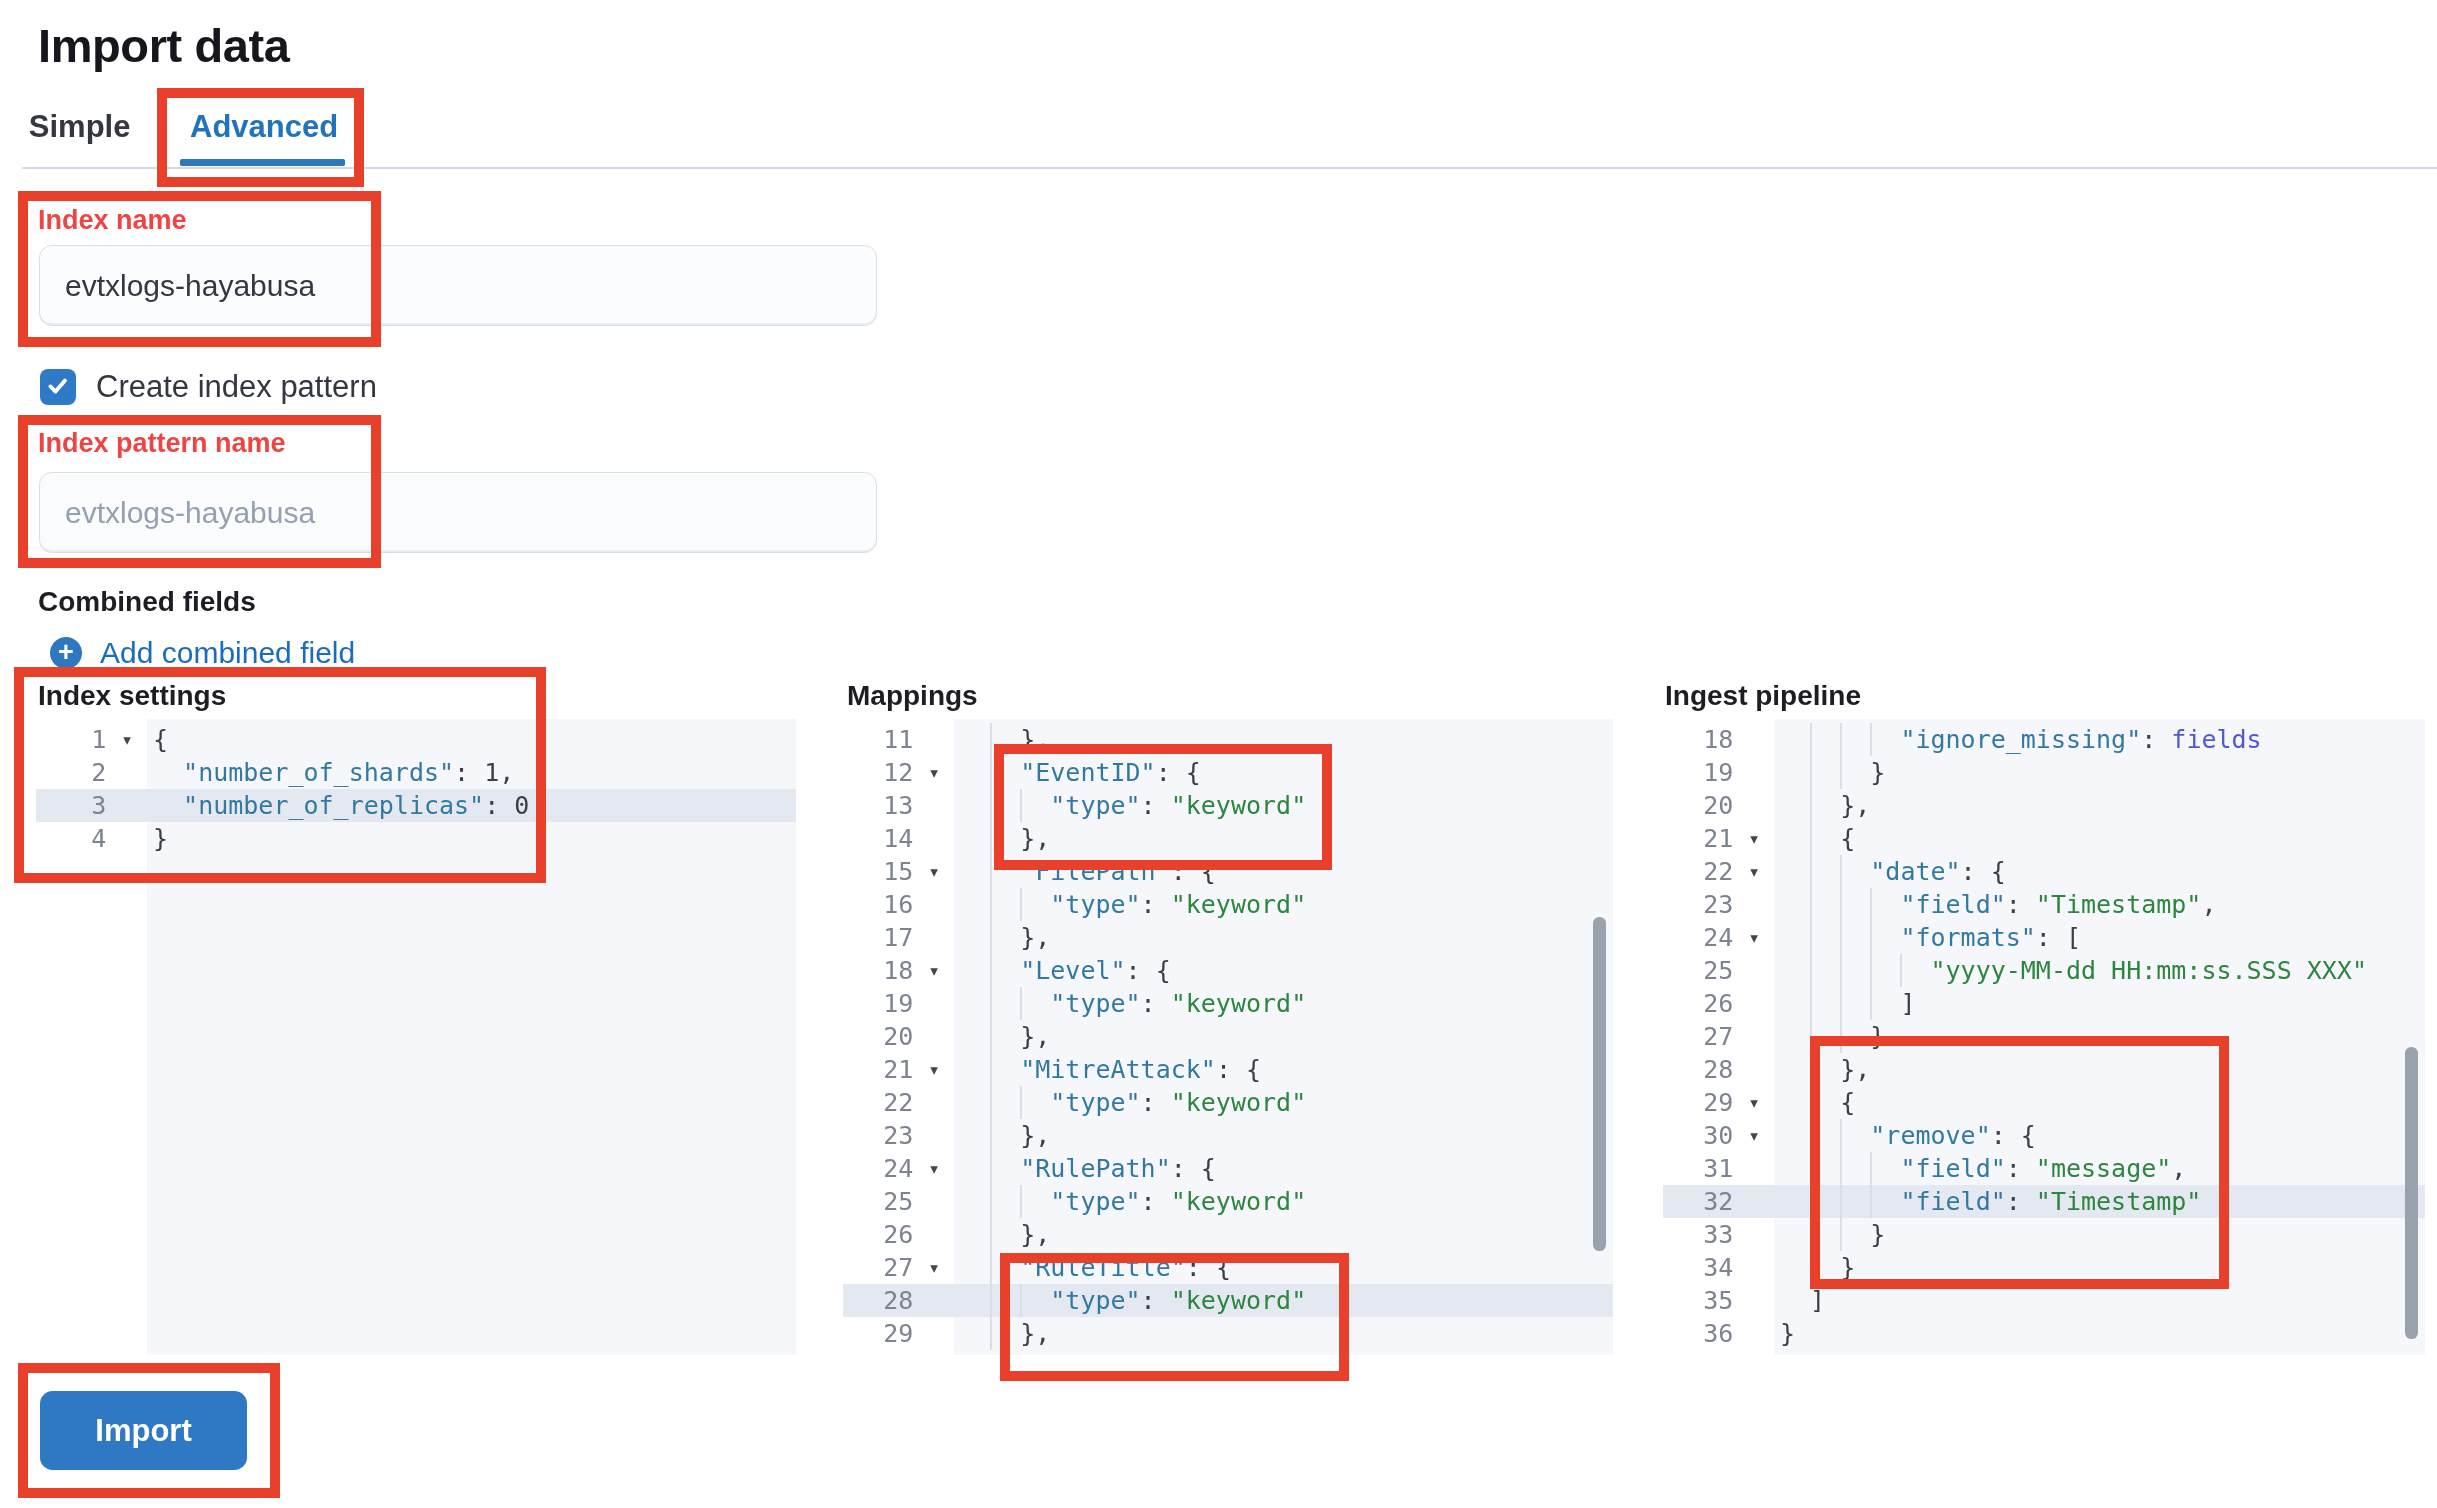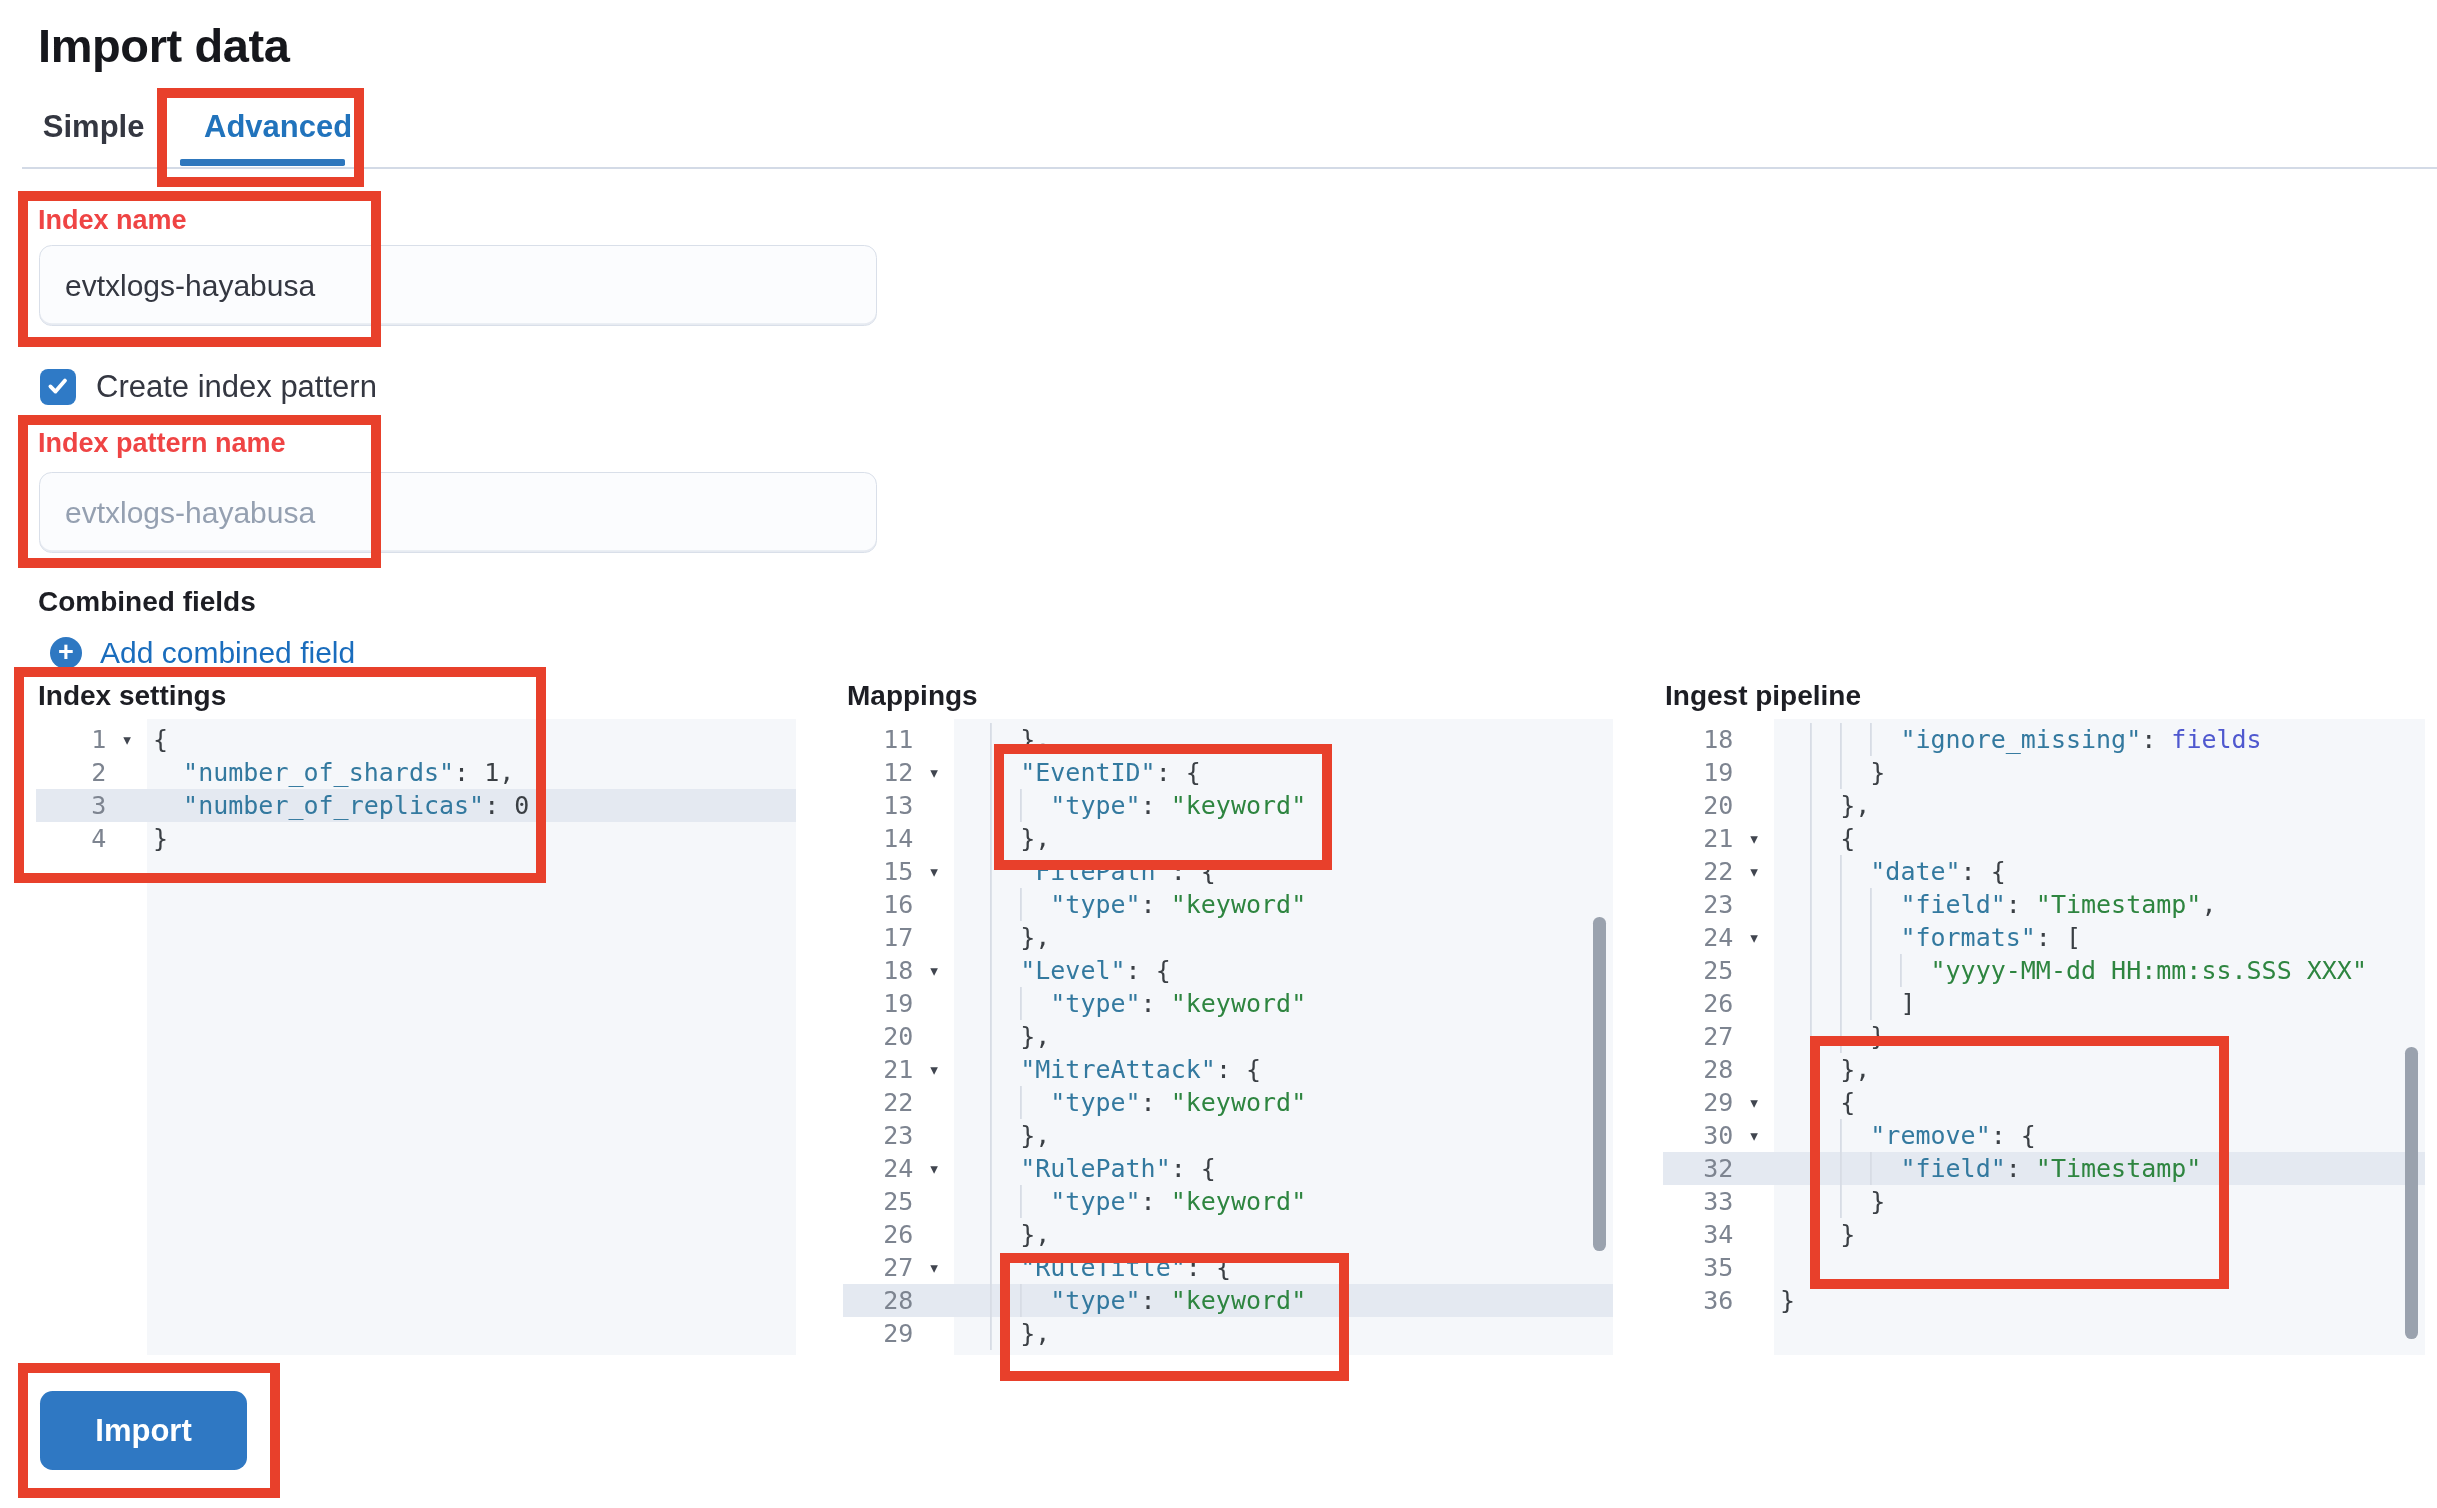--- a/index.html
+++ b/index.html
@@ -10,21 +10,21 @@
     color: #343741;
     overflow: hidden;
   }
   #screen { position: relative; width: 2438px; height: 1508px; background: #fff; }
 
   
   .page-title {
     position: absolute; left: 38px; top: 18px;
     font-size: 47px; font-weight: bold; color: #16171c; letter-spacing: -0.4px;
   }
-  .tabs { position: absolute; left: 41px; top: 104px; display: flex; gap: 56px; }
+  .tabs { position: absolute; left: 27px; top: 104px; display: flex; gap: 56px; }
   .tab { font-size: 31px; font-weight: bold; color: #343741; padding: 5.4px 1.8px 23.4px 1.8px; cursor: pointer; }
   .tab.active { color: #2173bc; }
   .tab-underline {
     position: absolute; left: 180px; top: 159px; width: 165px; height: 7.2px;
     background: #2e77bd; border-radius: 1.8px;
   }
   .tabs-divider {
     position: absolute; left: 21.6px; top: 167px; width: 2416px; height: 1.8px; background: #d3dae6;
   }
 
@@ -331,20 +331,25 @@
         <div class="row">
           <span class="num">29</span>
           <span class="fold">▾</span>
           <span class="code">  <span class="ind"></span><span class="tk-p">{</span></span>
         </div>
         <div class="row">
           <span class="num">30</span>
           <span class="fold">▾</span>
           <span class="code">  <span class="ind"></span><span class="ind"></span><span class="tk-k">"remove"</span><span class="tk-p">: {</span></span>
         </div>
+        <div class="row">
+          <span class="num">31</span>
+          <span class="fold"></span>
+          <span class="code">  <span class="ind"></span><span class="ind"></span><span class="ind"></span><span class="tk-k">"field"</span><span class="tk-p">: </span><span class="tk-s">"message"</span><span class="tk-p">,</span></span>
+        </div>
         <div class="row active">
           <span class="num">32</span>
           <span class="fold"></span>
           <span class="code">  <span class="ind"></span><span class="ind"></span><span class="ind"></span><span class="tk-k">"field"</span><span class="tk-p">: </span><span class="tk-s">"Timestamp"</span></span>
         </div>
         <div class="row">
           <span class="num">33</span>
           <span class="fold"></span>
           <span class="code">  <span class="ind"></span><span class="ind"></span><span class="tk-p">}</span></span>
         </div>

